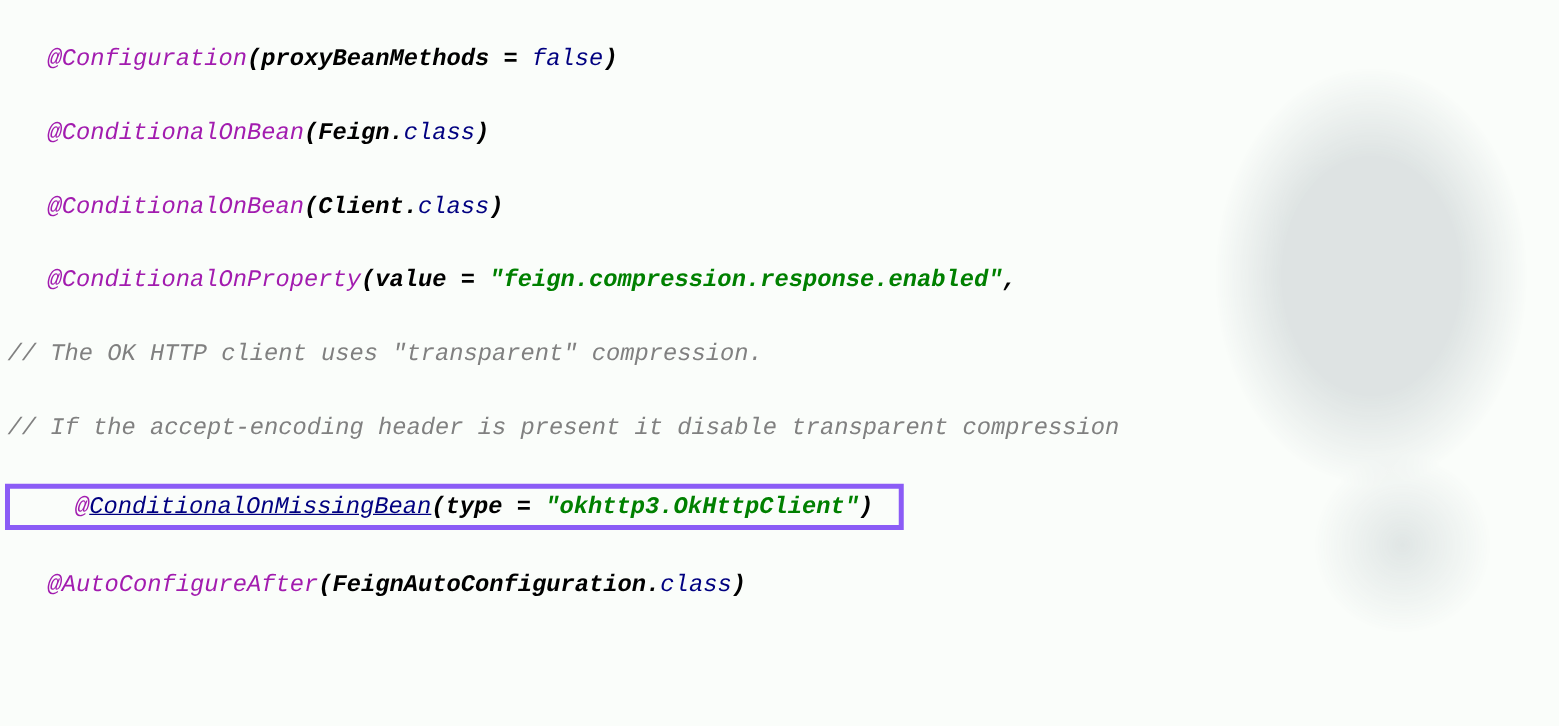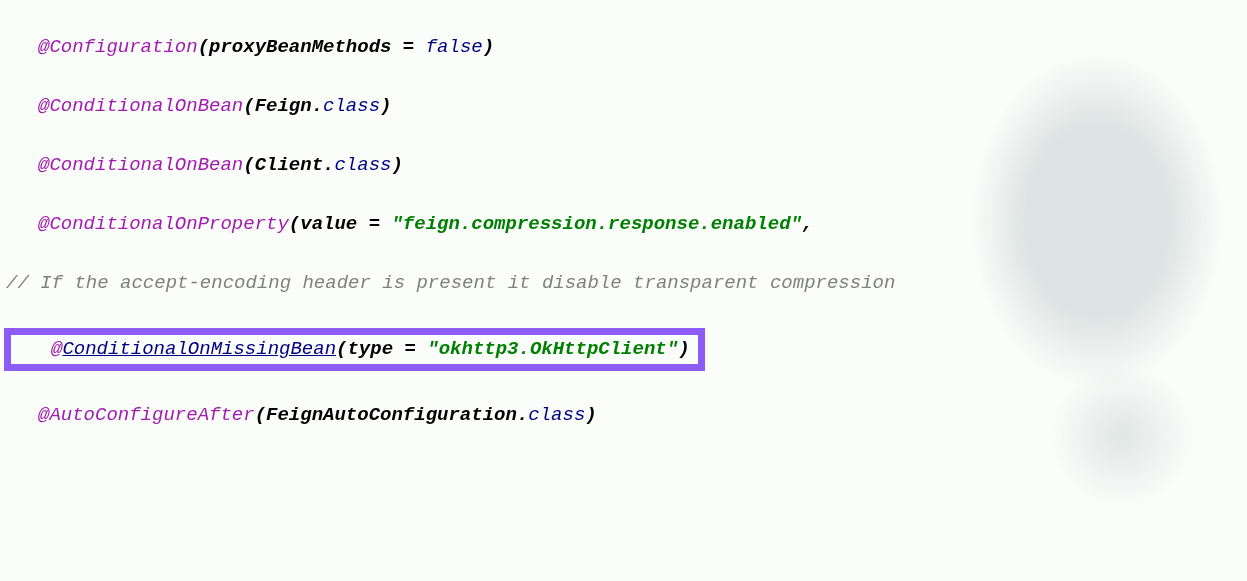--- a/index.html
+++ b/index.html
@@ -37,36 +37,37 @@
     white-space: pre;
   }
   .line { display: block; position: relative; }
   .tok-ann { color: #a21caf; margin-left: 32px; }
   .tok-kw  { color: #000080; font-weight: normal; }
   .tok-str { color: #008000; font-weight: bold; }
   .tok-com { color: #808080; font-style: italic; }
   .tok-plain { color: #000000; font-weight: bold; }
   .tok-link { color: #000080; text-decoration: underline; font-weight: normal; }
   .redbox {
-    border: 7px solid #8b5cf6;
+    border: 4px solid #8b5cf6;
     display: inline-block;
-    padding: 0 8px;
+    padding: 0 20px;
     margin: 0 -2px;
   }
 </style>
 </head>
 <body>
 
 <div class="bg-art"></div>
 
 <div class="code">
 <span class="line"><span class="tok-ann">@Configuration</span><span class="tok-plain">(proxyBeanMethods = </span><span class="tok-kw">false</span><span class="tok-plain">)</span></span>
 <span class="line"><span class="tok-ann">@ConditionalOnBean</span><span class="tok-plain">(Feign.</span><span class="tok-kw">class</span><span class="tok-plain">)</span></span>
 <span class="line"><span class="tok-ann">@ConditionalOnBean</span><span class="tok-plain">(Client.</span><span class="tok-kw">class</span><span class="tok-plain">)</span></span>
 <span class="line"><span class="tok-ann">@ConditionalOnProperty</span><span class="tok-plain">(value = </span><span class="tok-str">"feign.compression.response.enabled"</span><span class="tok-plain">,</span></span>
+<span class="line"><span class="tok-com">// The OK HTTP client uses "transparent" compression.</span></span>
 <span class="line"><span class="tok-com">// If the accept-encoding header is present it disable transparent compression</span></span>
 <span class="line"><span class="redbox"><span class="tok-ann">@</span><span class="tok-link">ConditionalOnMissingBean</span><span class="tok-plain">(type = </span><span class="tok-str">"okhttp3.OkHttpClient"</span><span class="tok-plain">)</span></span></span>
 <span class="line"><span class="tok-ann">@AutoConfigureAfter</span><span class="tok-plain">(FeignAutoConfiguration.</span><span class="tok-kw">class</span><span class="tok-plain">)</span></span>
 
 
 
 
 
 
 

